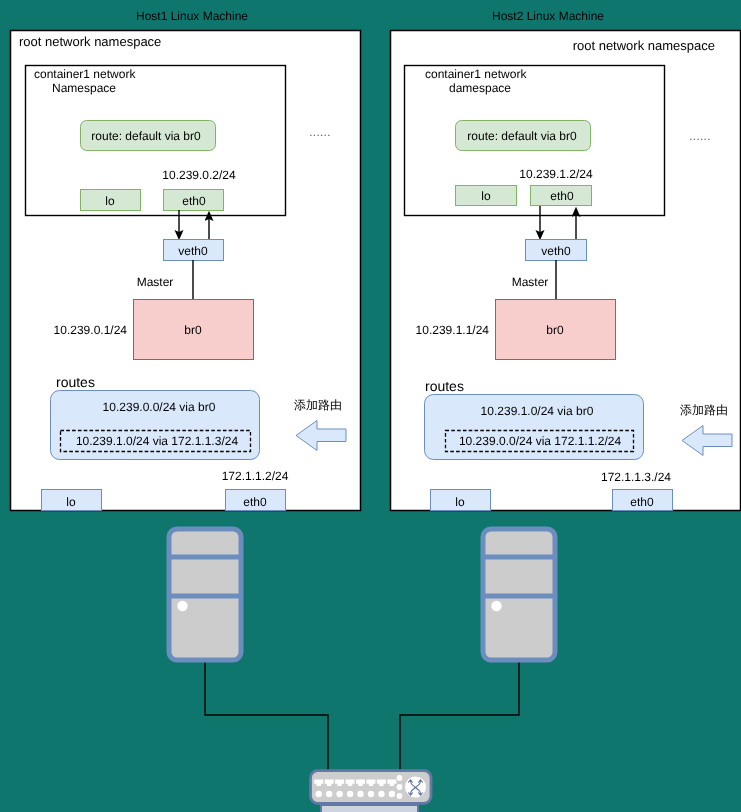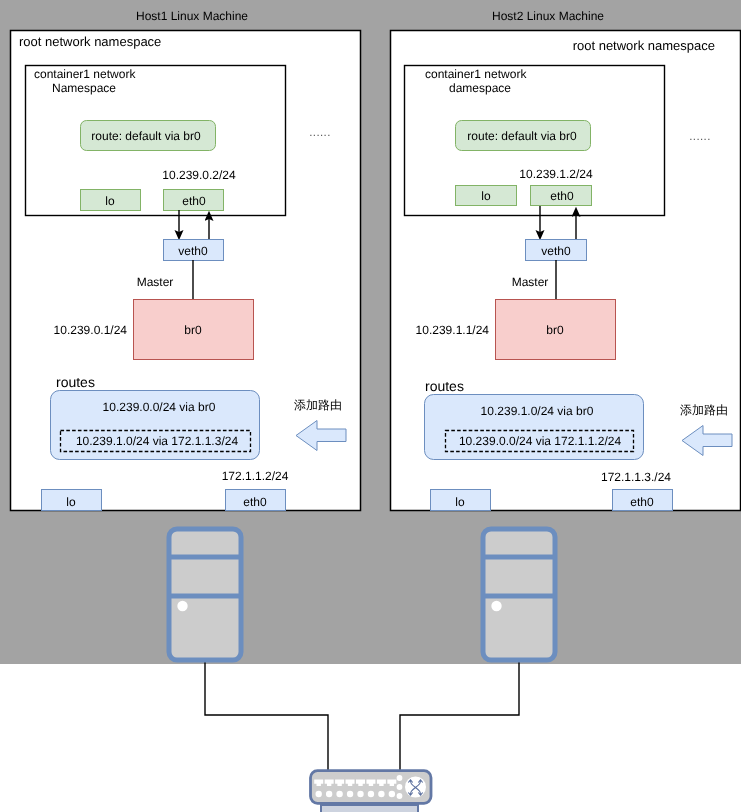--- a/index.html
+++ b/index.html
@@ -1,19 +1,19 @@
 <!DOCTYPE html>
 <html><head>
 <meta charset="utf-8">
 <title>Host network namespace diagram</title>
 <style>
   html,body{margin:0;padding:0;background:#ffffff;}
   body{width:741px;height:812px;overflow:hidden;
        font-family:"Liberation Sans",sans-serif;}
-  #root{position:relative;width:741px;height:664px;background:#a3a3a3;}
+  #root{position:relative;width:741px;height:812px;background:#0f766e;}
   svg.canvas{position:absolute;left:0;top:0;display:block;}
   svg text{font-family:"Liberation Sans",sans-serif;fill:#000000;
       -webkit-font-smoothing:antialiased;-moz-osx-font-smoothing:grayscale;
       text-rendering:geometricPrecision;}
   .t12{font-size:12px;}
   .t14{font-size:14px;}
   .tns{font-size:13px;}
   .host-frame{fill:#ffffff;stroke:#000000;stroke-width:1.5;}
   .ns-frame{fill:#ffffff;stroke:#000000;stroke-width:1.4;}
   .greenbox{fill:#d5e8d4;stroke:#82b366;stroke-width:1;}

